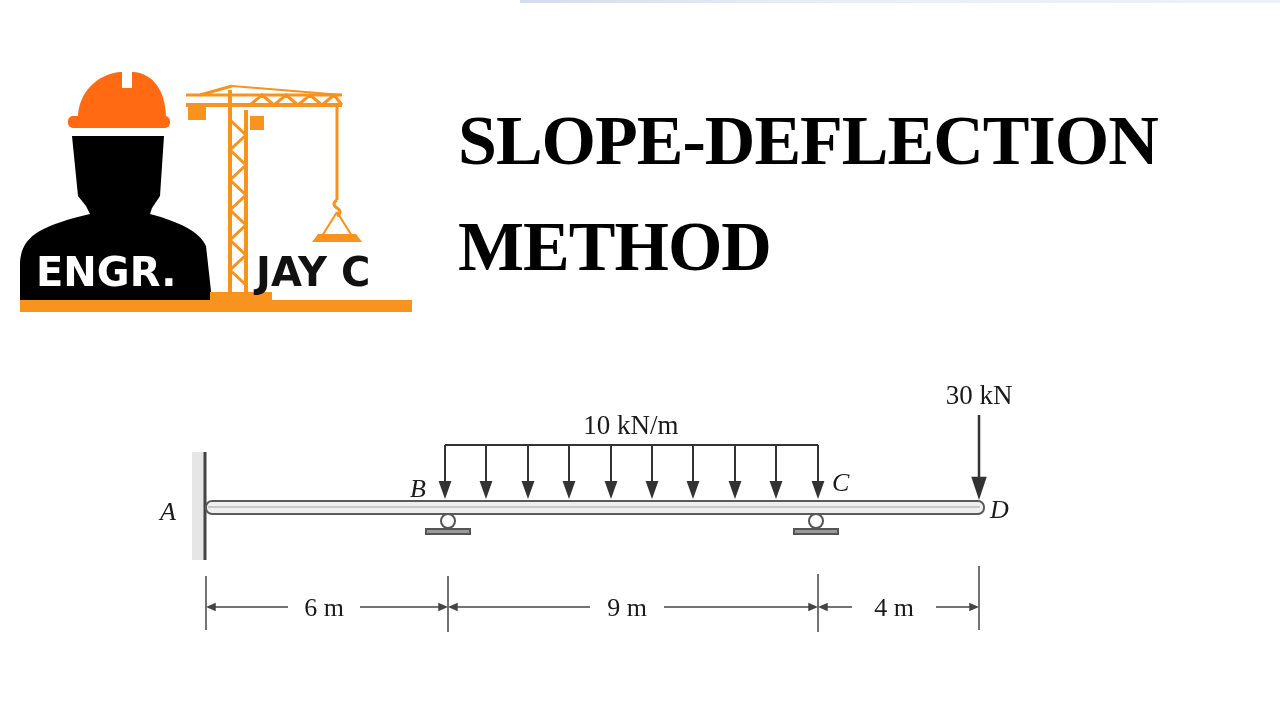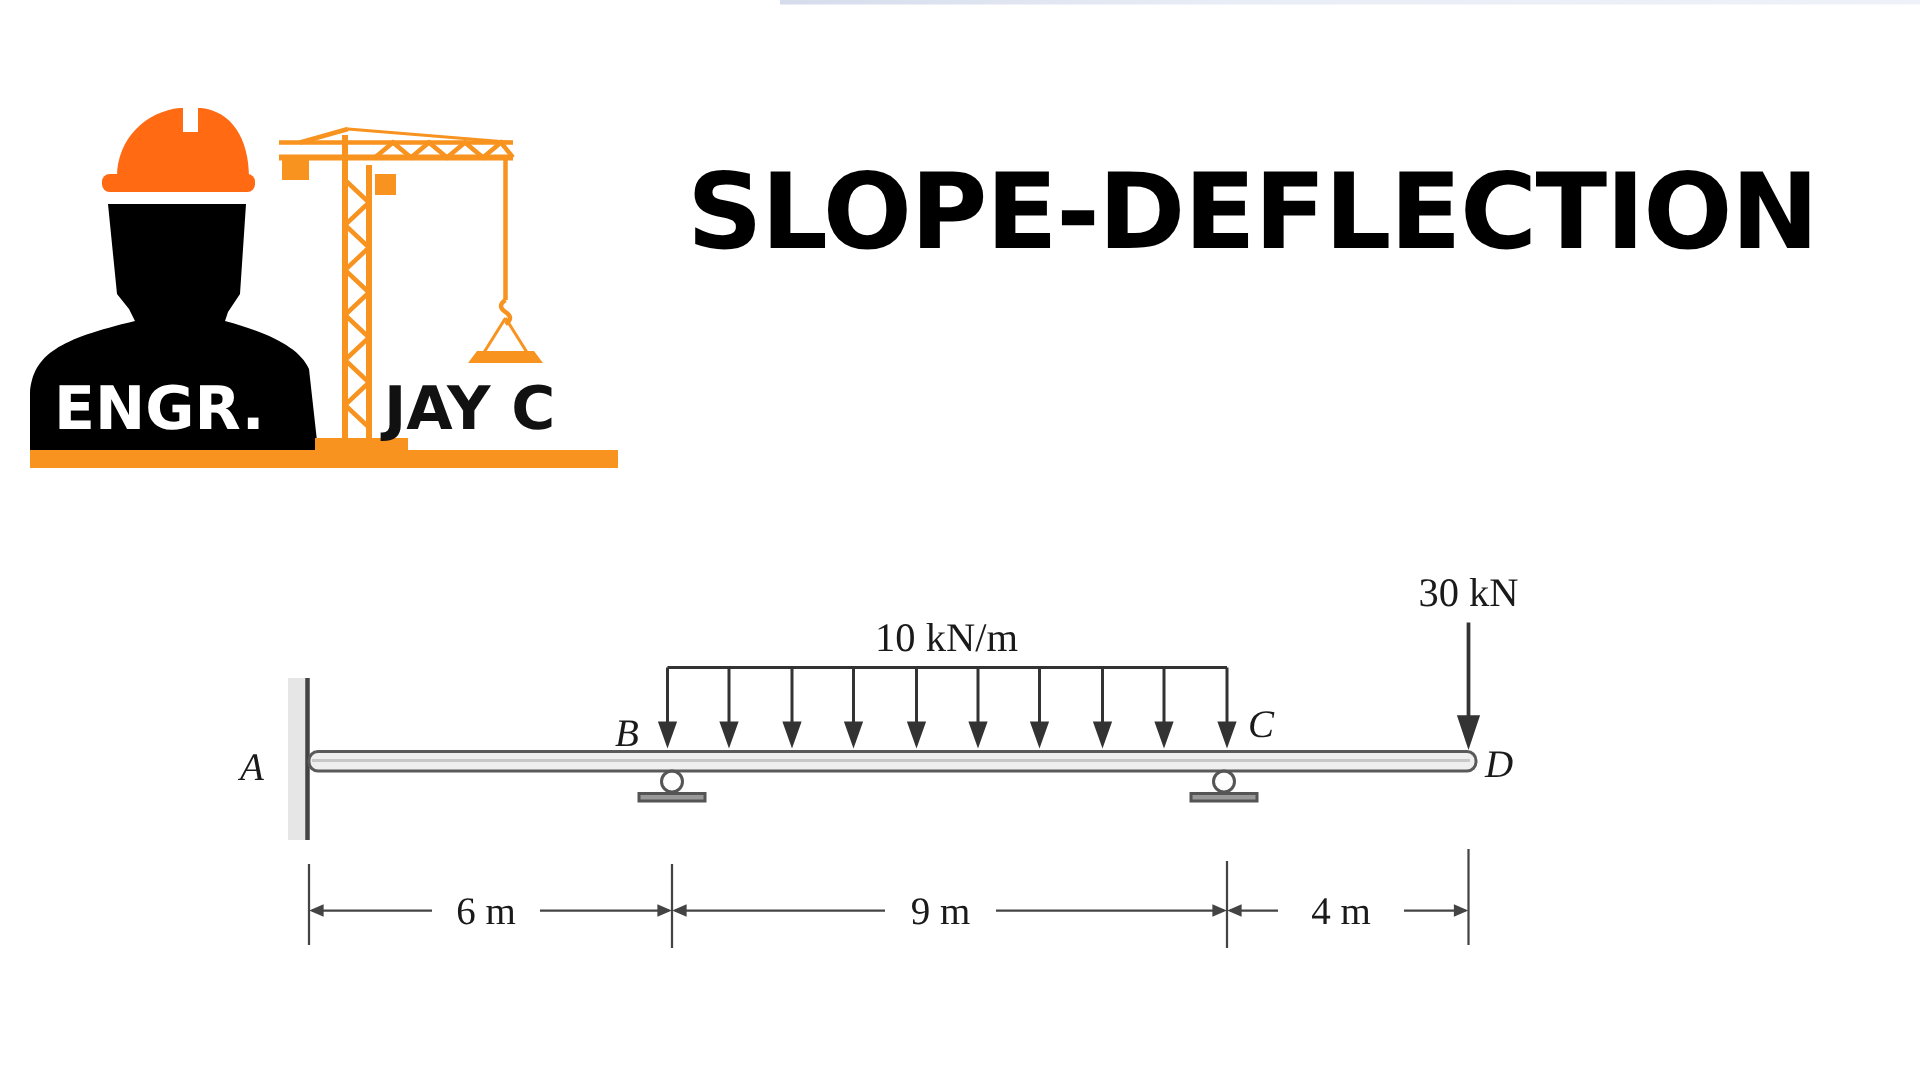--- a/index.html
+++ b/index.html
@@ -35,21 +35,21 @@
       position: absolute;
       left: 458px;
       top: 88px;
       font-family: "DejaVu Sans", sans-serif;
       font-weight: bold;
       font-size: 70px;
       line-height: 106px;
       color: #000000;
       letter-spacing: -1px;
     }
-    .title span { display: block; }
+    .title span { display: block; font-family: Liberation Serif, serif; }
     .diagram {
       position: absolute;
       left: 0;
       top: 360px;
       width: 1280px;
       height: 300px;
     }
     .diagram text {
       font-family: "Liberation Serif", serif;
       fill: #1a1a1a;
@@ -98,20 +98,21 @@
 
     <rect x="20" y="300" width="392" height="12" fill="#f7931e"></rect>
     <rect x="210" y="292" width="62" height="10" fill="#f7931e"></rect>
 
     <text x="36" y="286" font-size="40" fill="#ffffff">ENGR.</text>
     <text x="256" y="286" font-size="40" fill="#111111">JAY C</text>
   </svg>
 
   <div class="title">
     <span>SLOPE-DEFLECTION</span>
+    <span>METHOD</span>
   </div>
 
   <svg class="diagram" viewBox="0 360 1280 300" xmlns="http://www.w3.org/2000/svg">
 
     <g>
       <rect x="192" y="452" width="12" height="108" fill="#e6e6e6"></rect>
       <line x1="205" y1="452" x2="205" y2="560" stroke="#444" stroke-width="3"></line>
     </g>
 
     <g>

